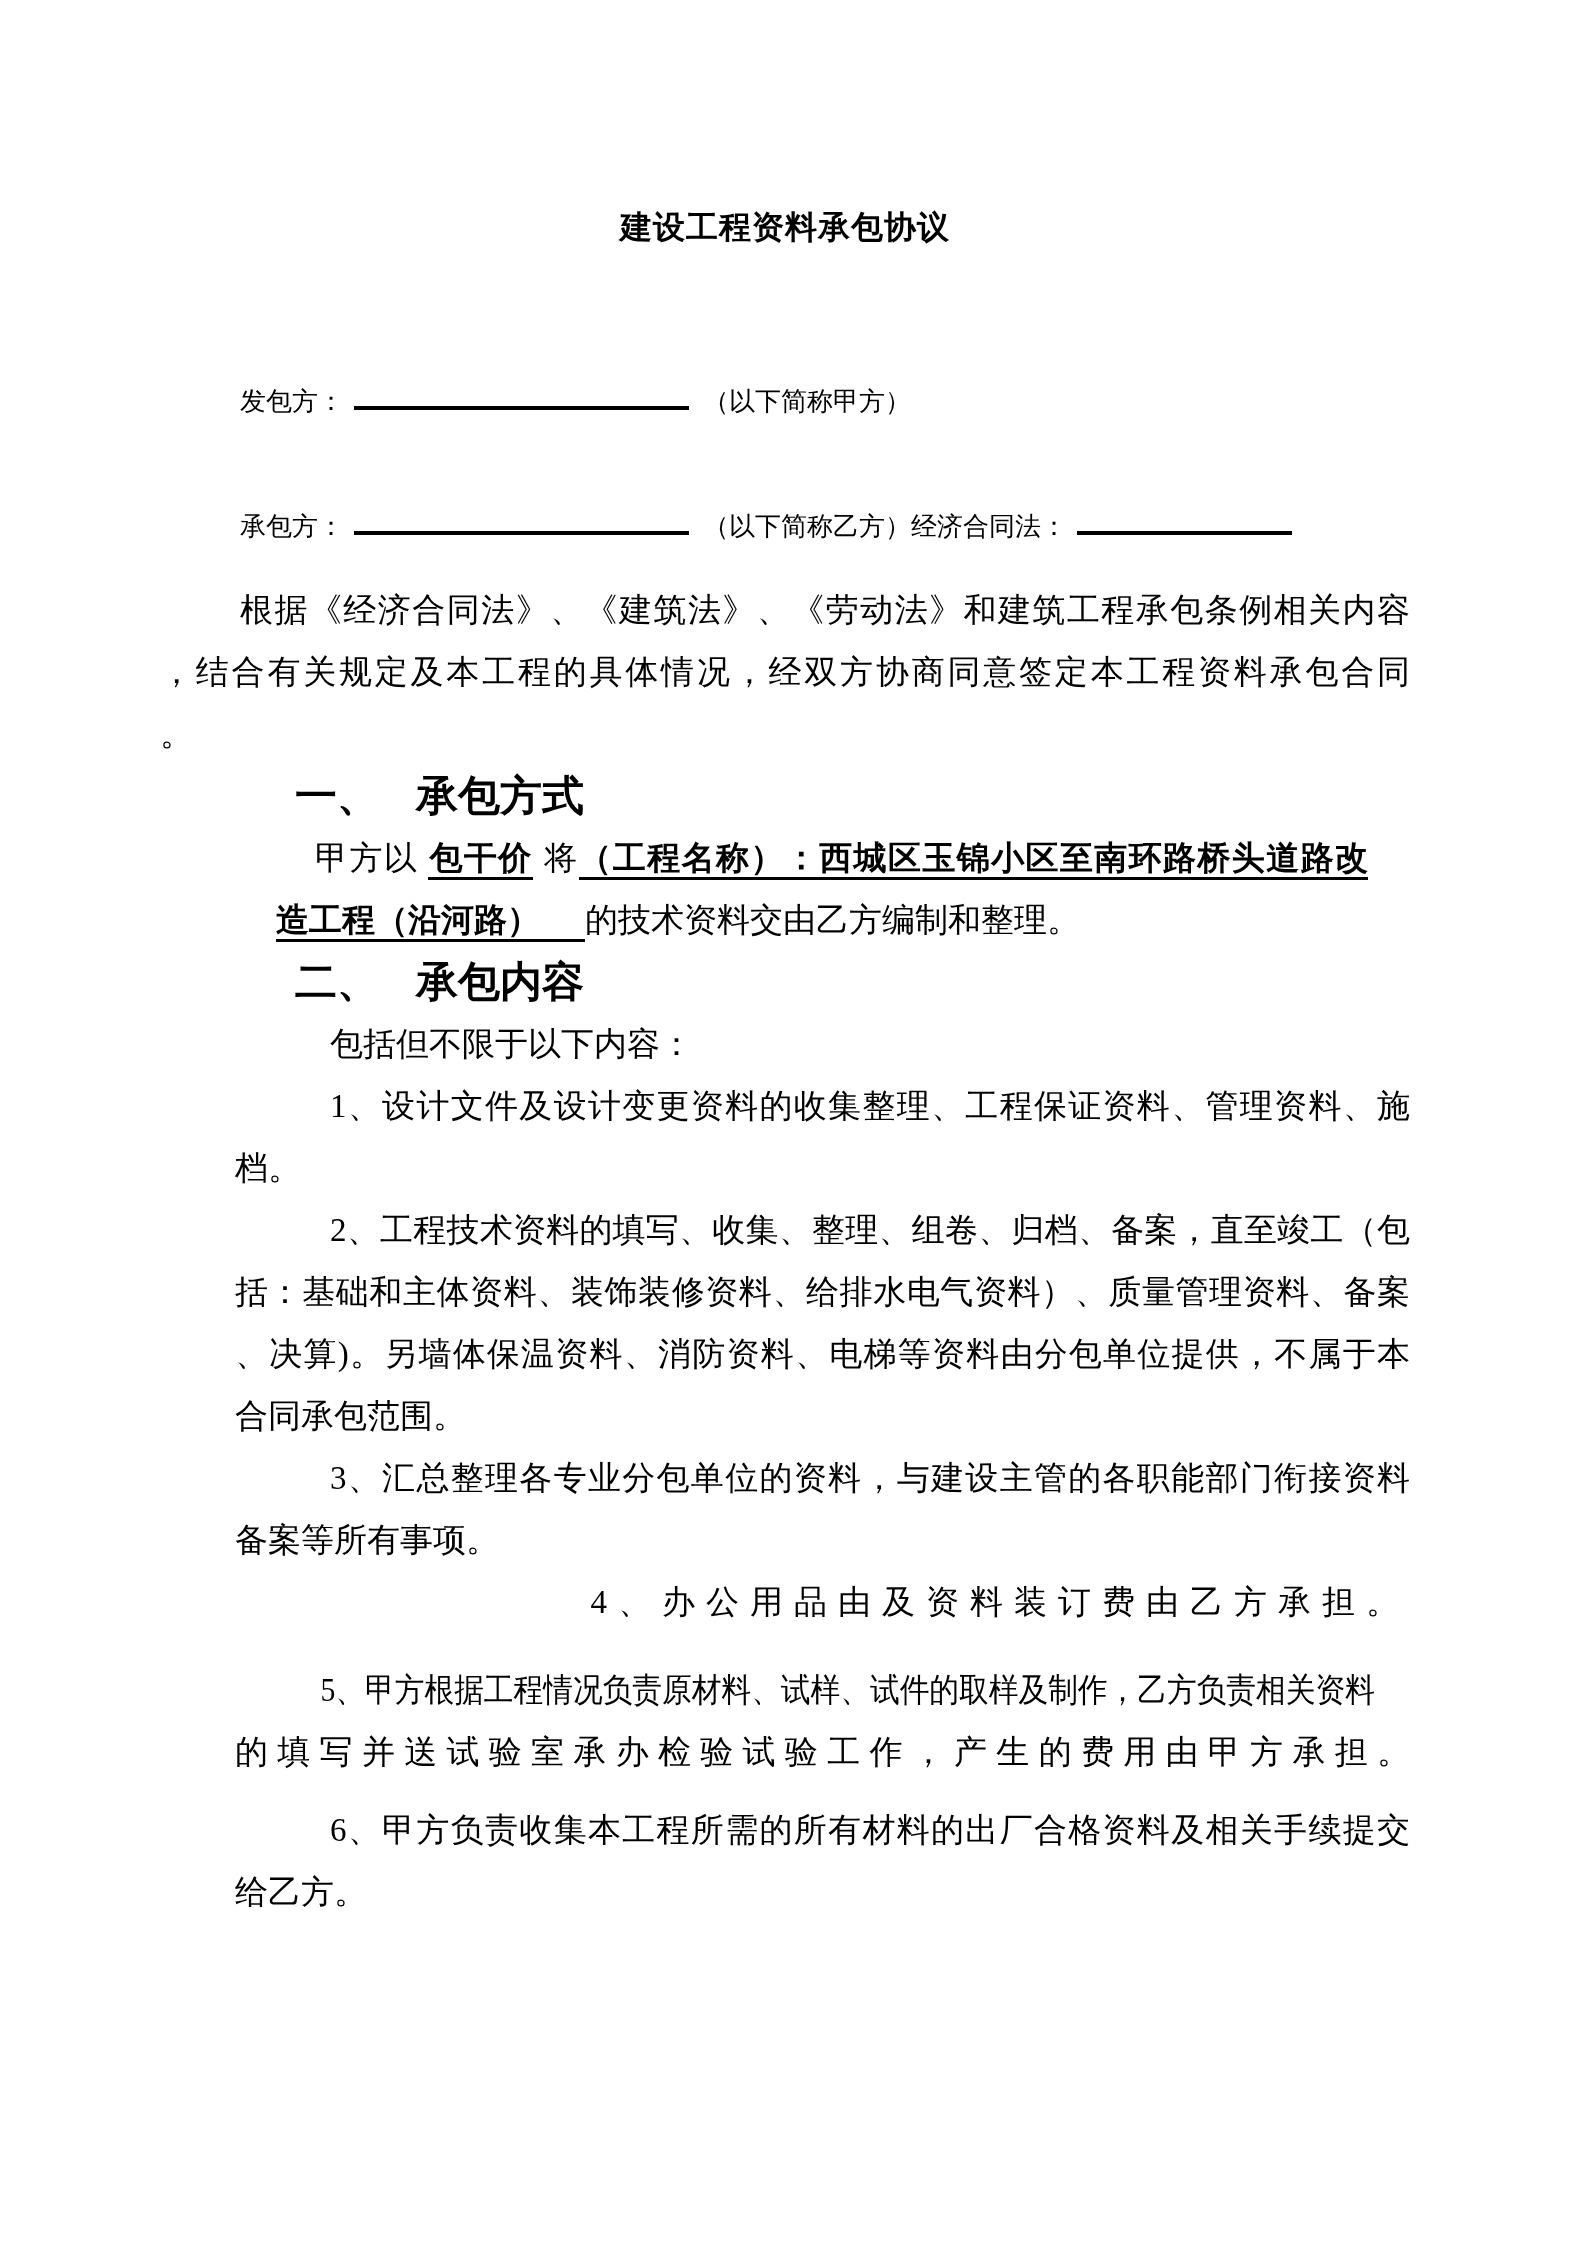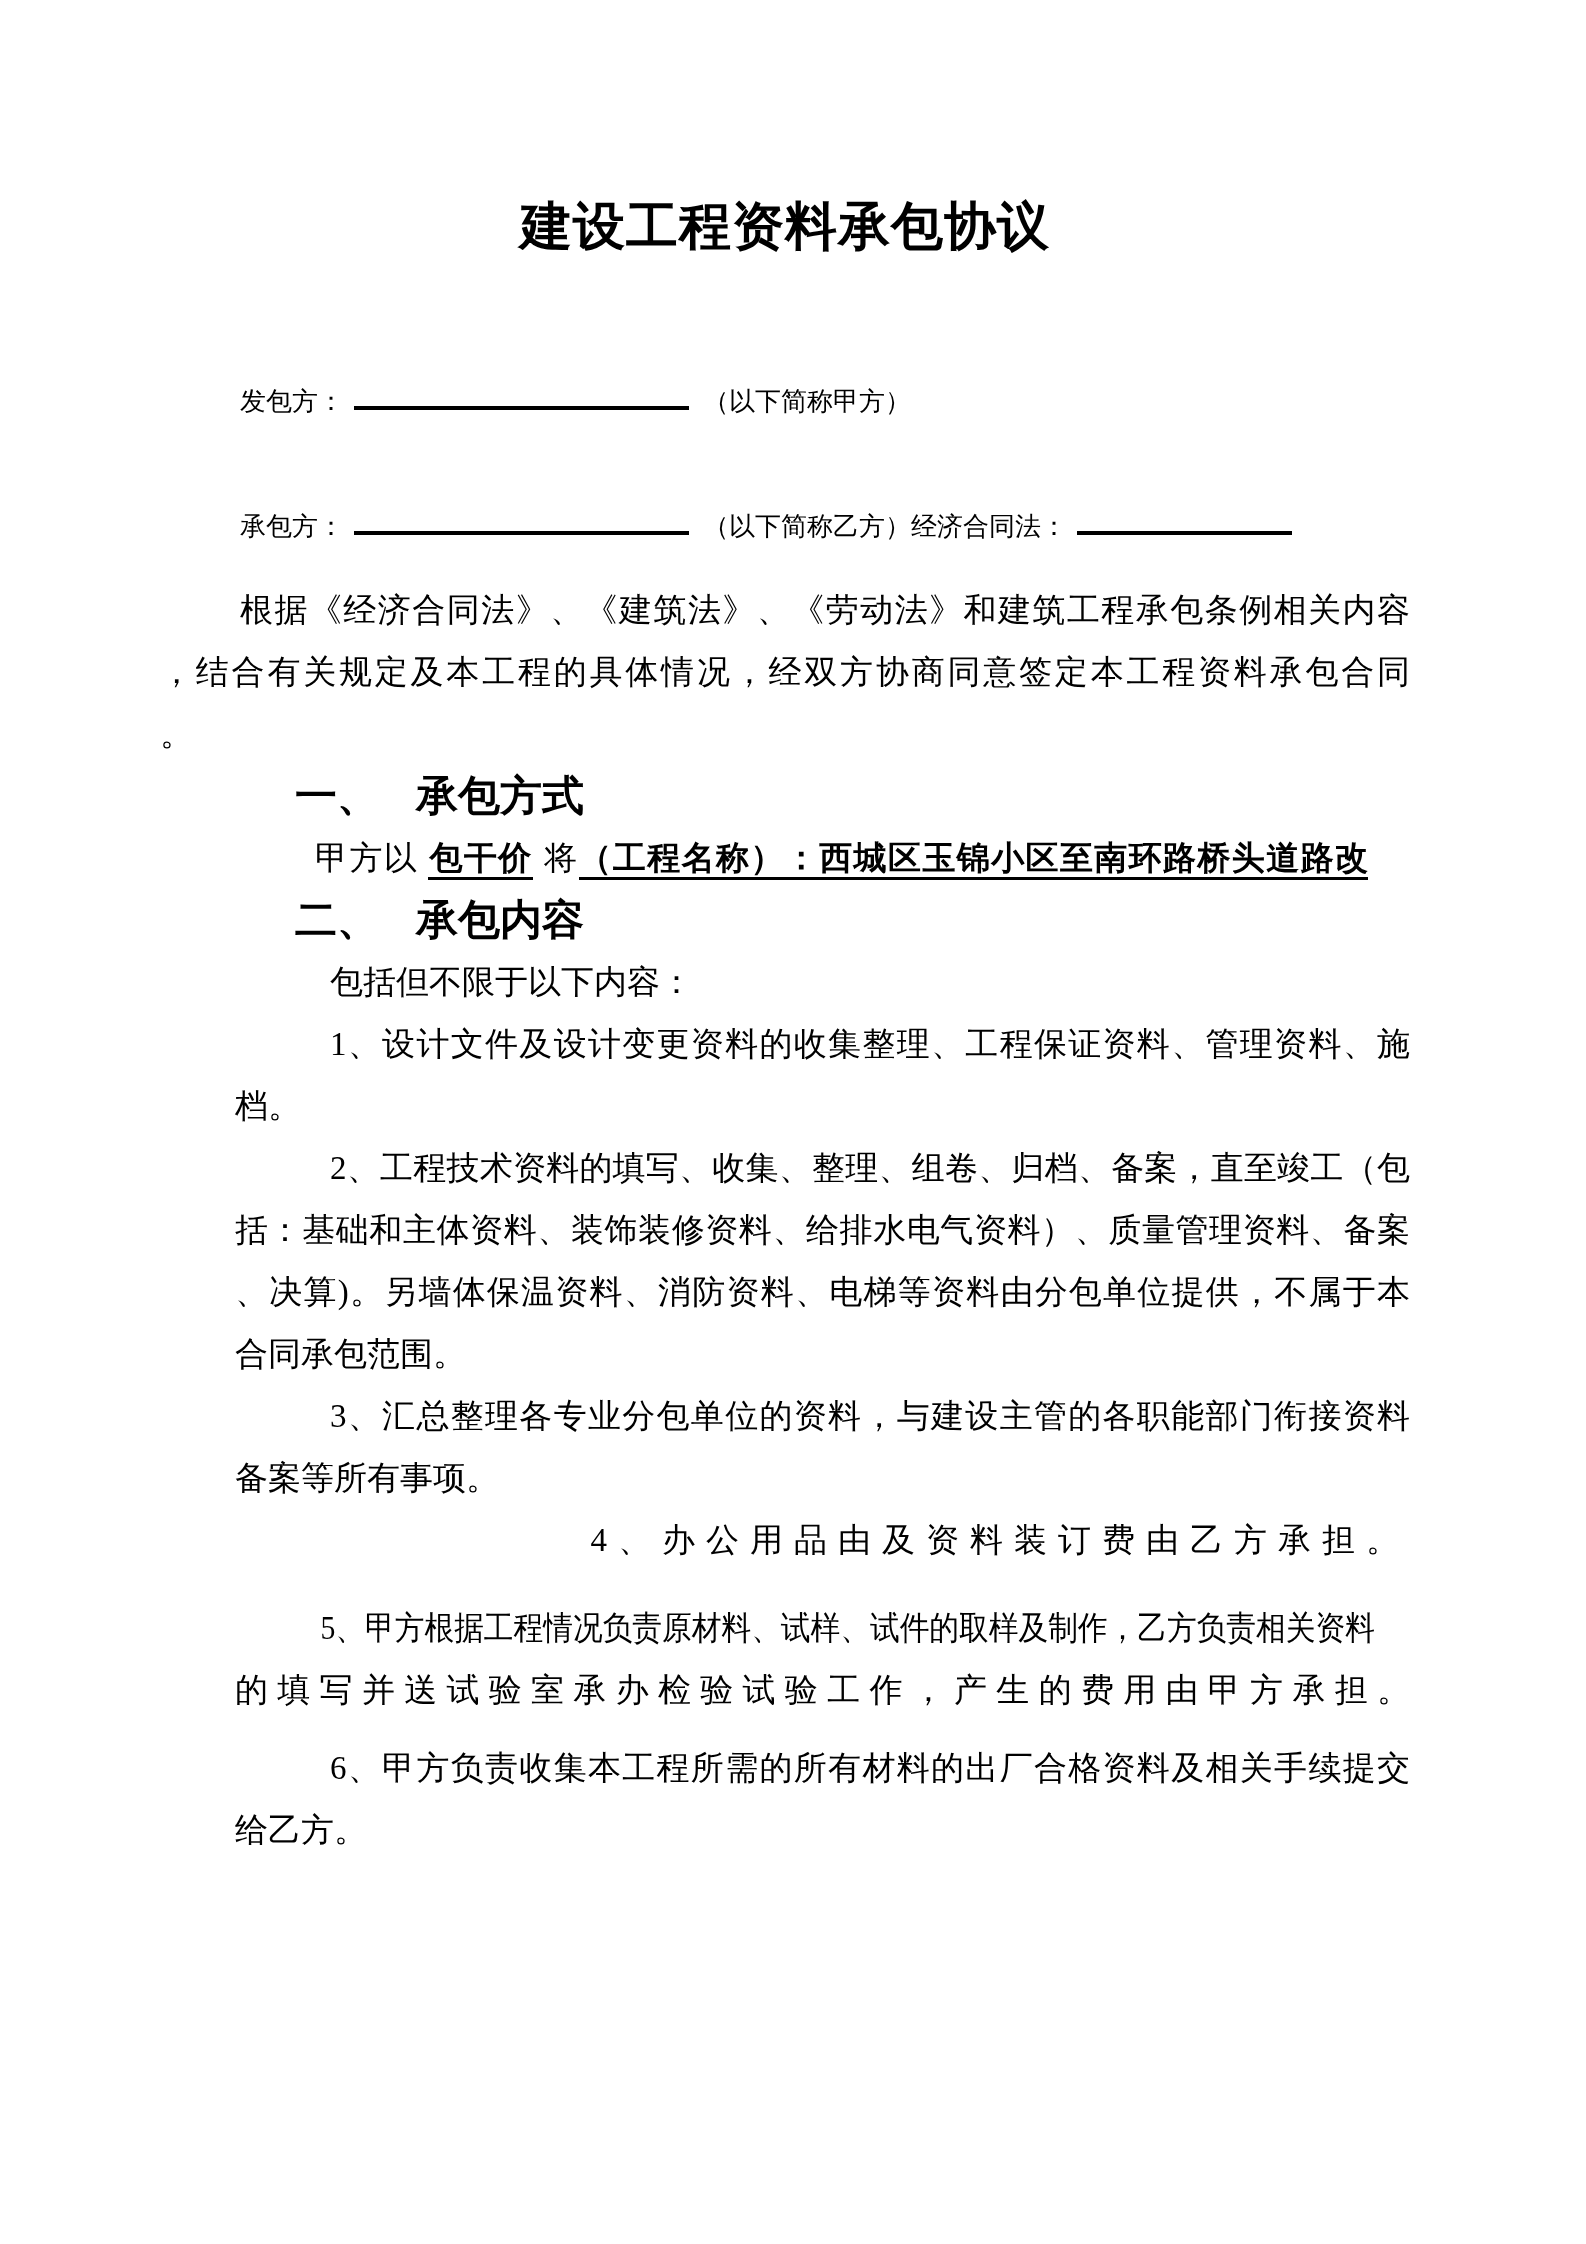--- a/index.html
+++ b/index.html
@@ -7,21 +7,21 @@
     position:relative;
     width:1586px;height:2244px;
     background:#ffffff;
     overflow:hidden;
     font-family:"Liberation Serif","DejaVu Serif",serif;
     color:#000;
   }
   .doc{margin-left:160px;width:1250px;}
   .title{
     margin-top:198px;
-    font-size:52px;line-height:58px;
+    font-size:32px;line-height:58px;
     font-weight:bold;text-align:center;letter-spacing:1px;
   }
   .party{margin-left:80px;font-size:26px;line-height:46px;white-space:nowrap;}
   .party-a{margin-top:120px;}
   .party-b{margin-top:76px;}
   .blank{
     display:inline-block;height:30px;
     border-bottom:4px solid #000;
     margin:0 14px 0 10px;
   }
@@ -73,20 +73,23 @@
     </div>
 
     <div class="heading">
       <span>一、</span><span class="htab"></span><span>承包方式</span>
     </div>
 
     <div class="sec1">
       <div class="line fill l1">
         <span>甲方以</span><span class="sp"></span><span class="u">包干价</span><span class="sp"></span><span>将</span><span class="u">（工程名称）：西城区玉锦小区至南环路桥头道路改</span>
       </div>
+      <div class="line">
+        <span class="u u-pad">造工程（沿河路）</span><span>的技术资料交由乙方编制和整理。</span>
+      </div>
     </div>
 
     <div class="heading">
       <span>二、</span><span class="htab"></span><span>承包内容</span>
     </div>
 
     <div class="body-ind">
       <div class="line ind">包括但不限于以下内容：</div>
 
       <div>

